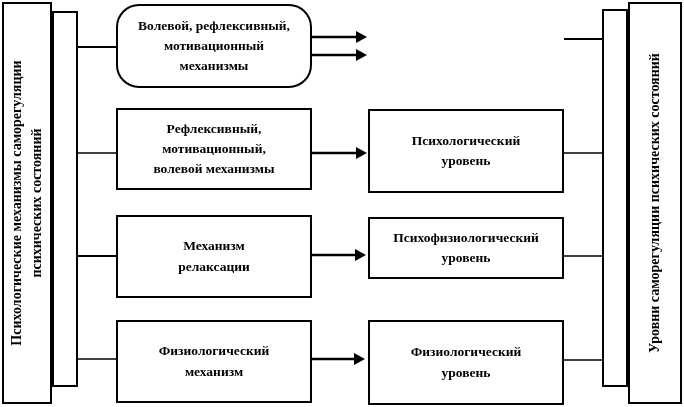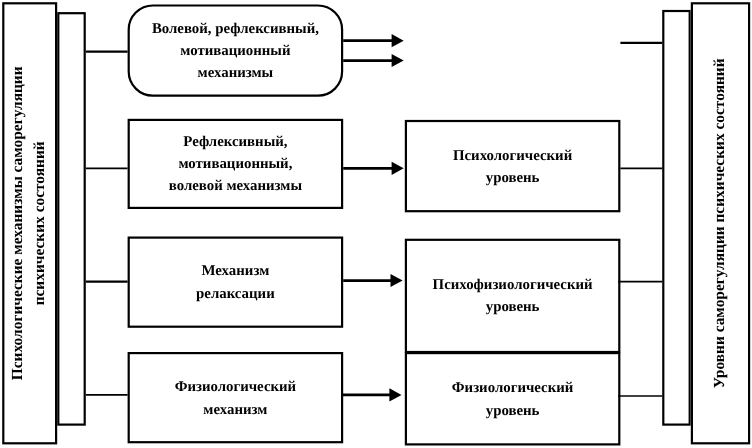--- a/index.html
+++ b/index.html
@@ -27,21 +27,21 @@
     white-space: pre-line;
   }
   .mech  { left: 116px; width: 196px; }
   .level { left: 368px; width: 196px; }
   .mech.r1  { top: 4px;   height: 84px; border-width: 2.5px; border-radius: 23px; }
   .mech.r2  { top: 108px; height: 82px; }
   .mech.r3  { top: 215px; height: 83px; }
   .mech.r4  { top: 320px; height: 83px; border-width: 2.5px; }
   .level.r1 { top: 4px;   height: 83px; border-width: 2.5px; }
   .level.r2 { top: 109px; height: 84px; }
-  .level.r3 { top: 217px; height: 104px; border-width: 2.5px; }
+  .level.r3 { top: 217px; height: 62px; border-width: 2.5px; }
   .level.r4 { top: 320px; height: 85px; border-width: 2.5px; }
 
   .side-outer {
     position: absolute;
     box-sizing: border-box;
     background: #ffffff;
     border: 2px solid #000000;
   }
   .side-outer.left  { left: 2px;   top: 2px; width: 50px; height: 402px; }
   .side-outer.right { left: 628px; top: 2px; width: 54px; height: 402px; }

